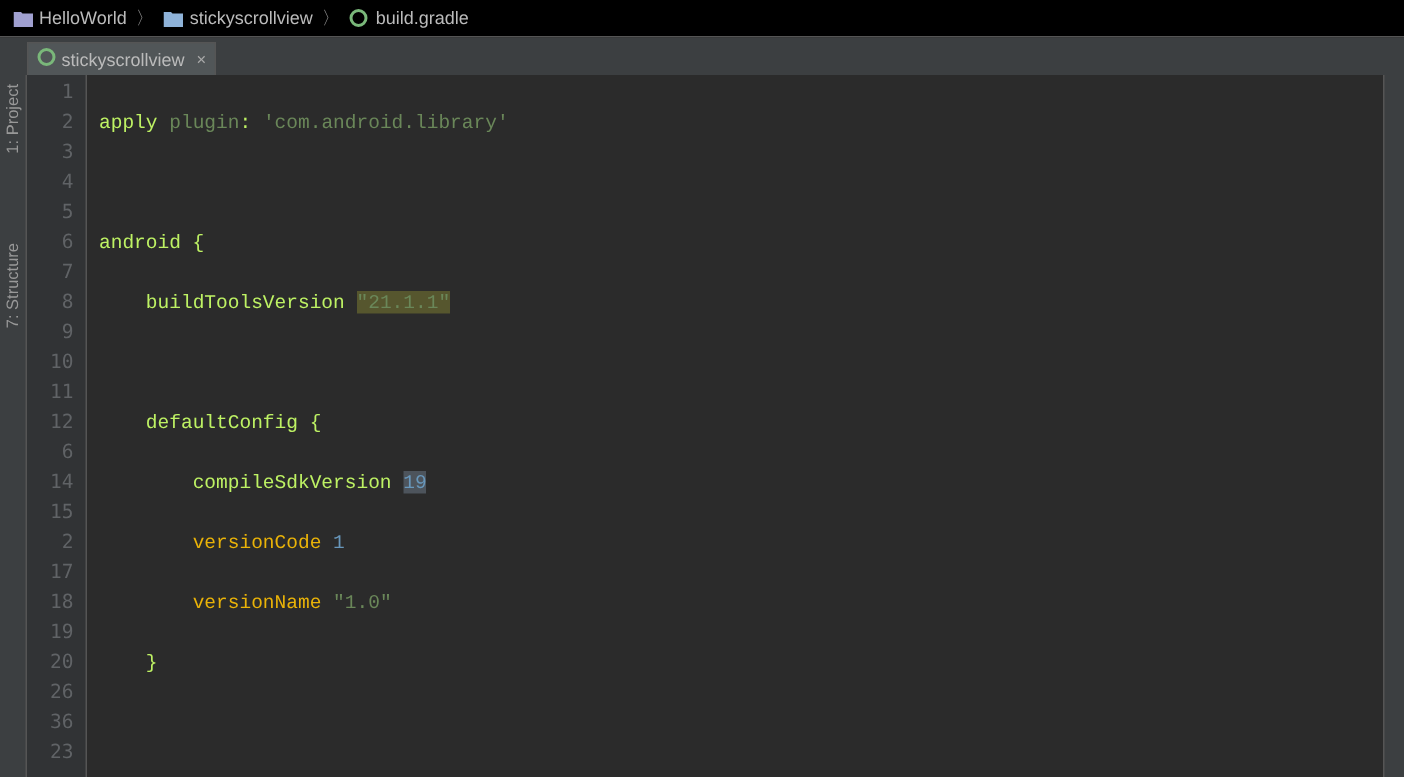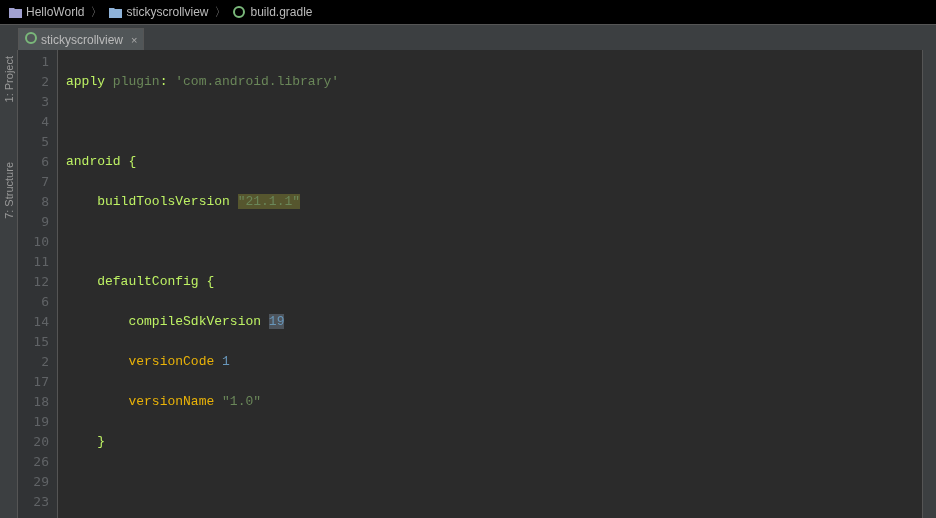--- a/index.html
+++ b/index.html
@@ -189,21 +189,21 @@
         <div>12</div>
         <div>6</div>
         <div>14</div>
         <div>15</div>
         <div>2</div>
         <div>17</div>
         <div>18</div>
         <div>19</div>
         <div>20</div>
         <div>26</div>
-        <div>29</div>
+        <div>36</div>
         <div>23</div>
     </div>
     <div class="code">
 <div class="line"><span class="ident">apply</span> <span class="kw-green">plugin</span><span class="ident">: </span><span class="kw-green">'com.android.library'</span></div>
 <div class="line"></div>
 <div class="line"><span class="ident">android {</span></div>
 <div class="line">    <span class="ident">buildToolsVersion</span> <span class="kw-green hl-yellow">"21.1.1"</span></div>
 <div class="line"></div>
 <div class="line">    <span class="ident">defaultConfig {</span></div>
 <div class="line">        <span class="ident">compileSdkVersion</span> <span class="num hl-grey">19</span></div>

